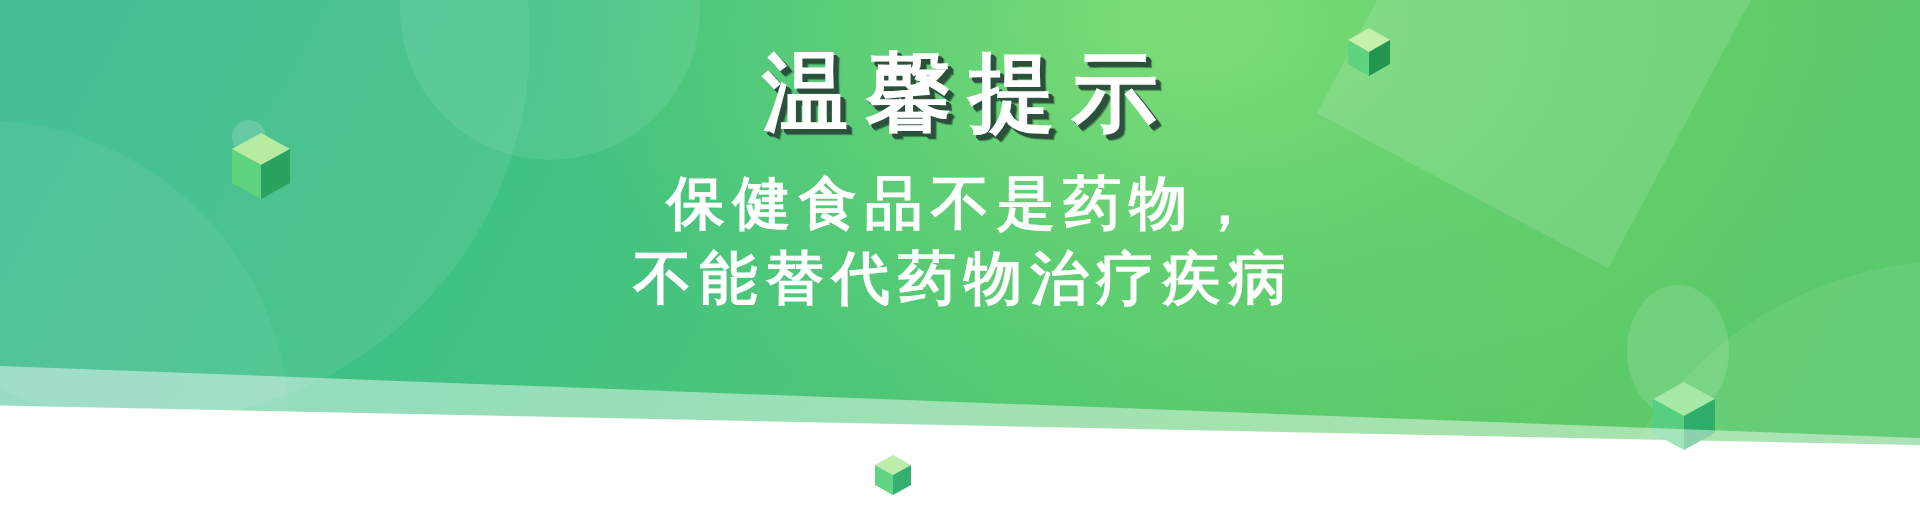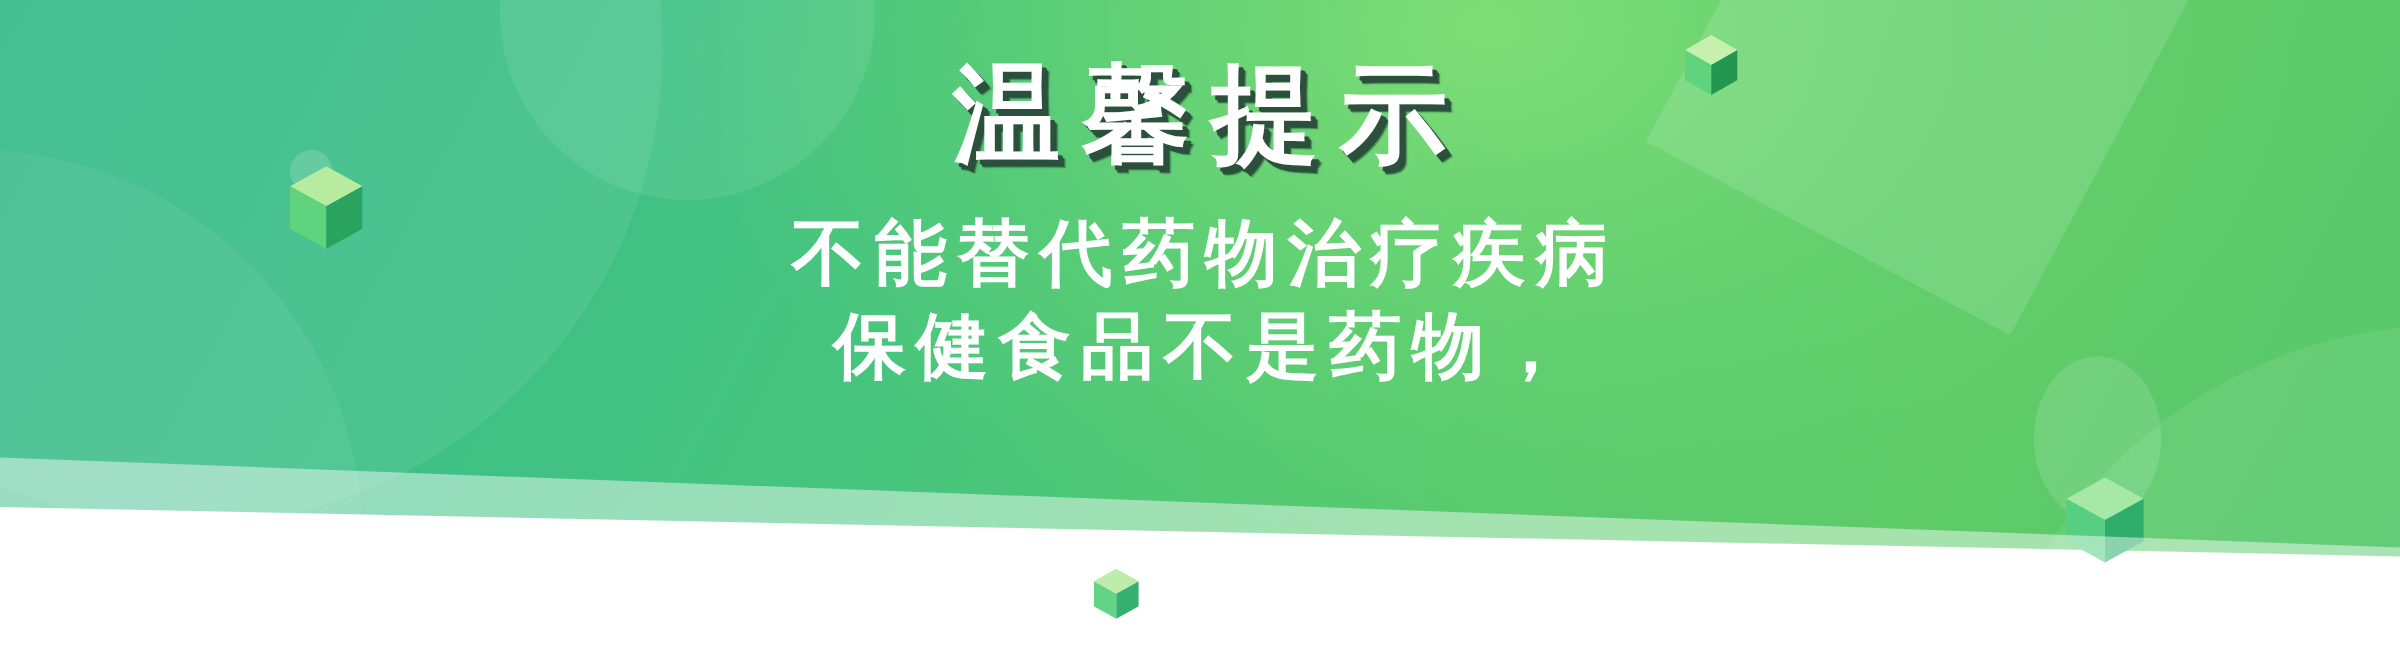--- a/index.html
+++ b/index.html
@@ -192,18 +192,18 @@
   <div class="wave-band">
     <svg viewBox="0 0 1920 180" preserveAspectRatio="none" aria-hidden="true">
       <polygon points="0,26 1920,98 1920,150 0,78" fill="#ffffff" opacity="0.45"></polygon>
     </svg>
   </div>
 
   <div class="text-wrap">
     <h1 class="headline">温馨提示</h1>
 
     <div class="sub-block">
+      <p class="sub-line">保健食品不是药物，</p>
       <p class="sub-line">不能替代药物治疗疾病</p>
-      <p class="sub-line">保健食品不是药物，</p>
     </div>
   </div>
 
 </div>
 
 </body></html>

